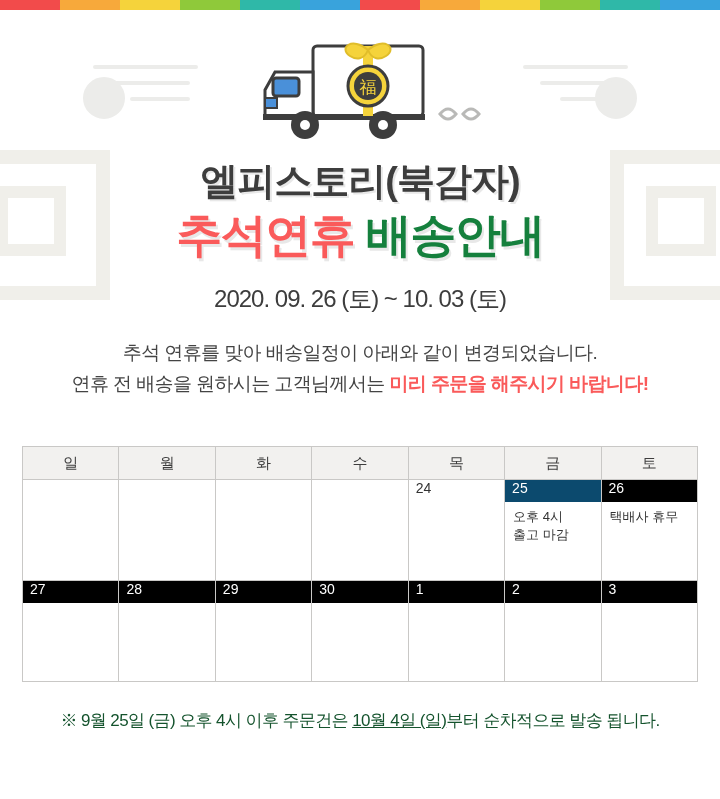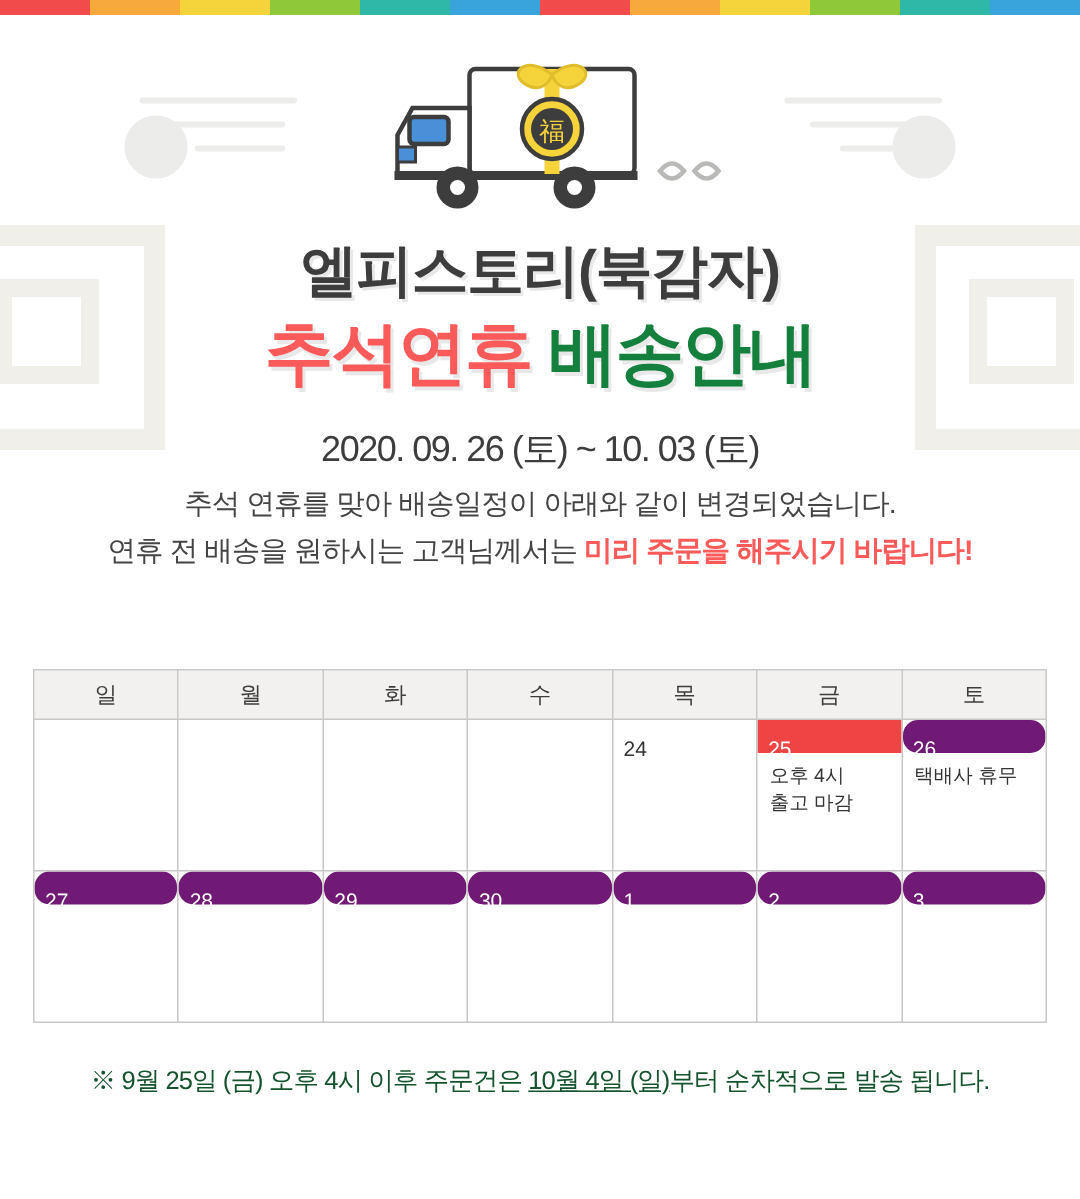--- a/index.html
+++ b/index.html
@@ -118,21 +118,21 @@
 
   .date-line {
     margin-top: 20px;
     font-size: 24px;
     color: #3d3d3d;
     letter-spacing: -1px;
     font-weight: 500;
   }
 
   .desc {
-    margin-top: 6px;
+    margin-top: 22px;
     font-size: 19px;
     color: #444;
     line-height: 1.65;
     letter-spacing: -0.6px;
     text-align: center;
   }
   .desc .hl {
     color: #fa5a5a;
     font-weight: bold;
   }
@@ -159,28 +159,28 @@
     height: 100px;
     padding: 0;
   }
   .cell {
     width: 100%;
     height: 100%;
     box-sizing: border-box;
   }
   .daynum {
     display: block;
-    padding: 11px 0 0 7px;
+    padding: 0 0 0 7px;
     font-size: 14px;
     color: #333;
     height: 22px;
     box-sizing: border-box;
   }
-  .daynum.red-bg   { background: #701a75; color: #fff; border-radius: 10px; }
-  .daynum.blue-bg  { background: #ef4444; color: #fff; }
+  .daynum.red-bg   { background: #000000; color: #fff; }
+  .daynum.blue-bg  { background: #0c4a6e; color: #fff; }
   .note {
     padding: 6px 0 0 8px;
     font-size: 13px;
     line-height: 1.35;
     color: #333;
     white-space: pre-line;
   }
   
   td.filled .daynum { color: #fff; }
 

